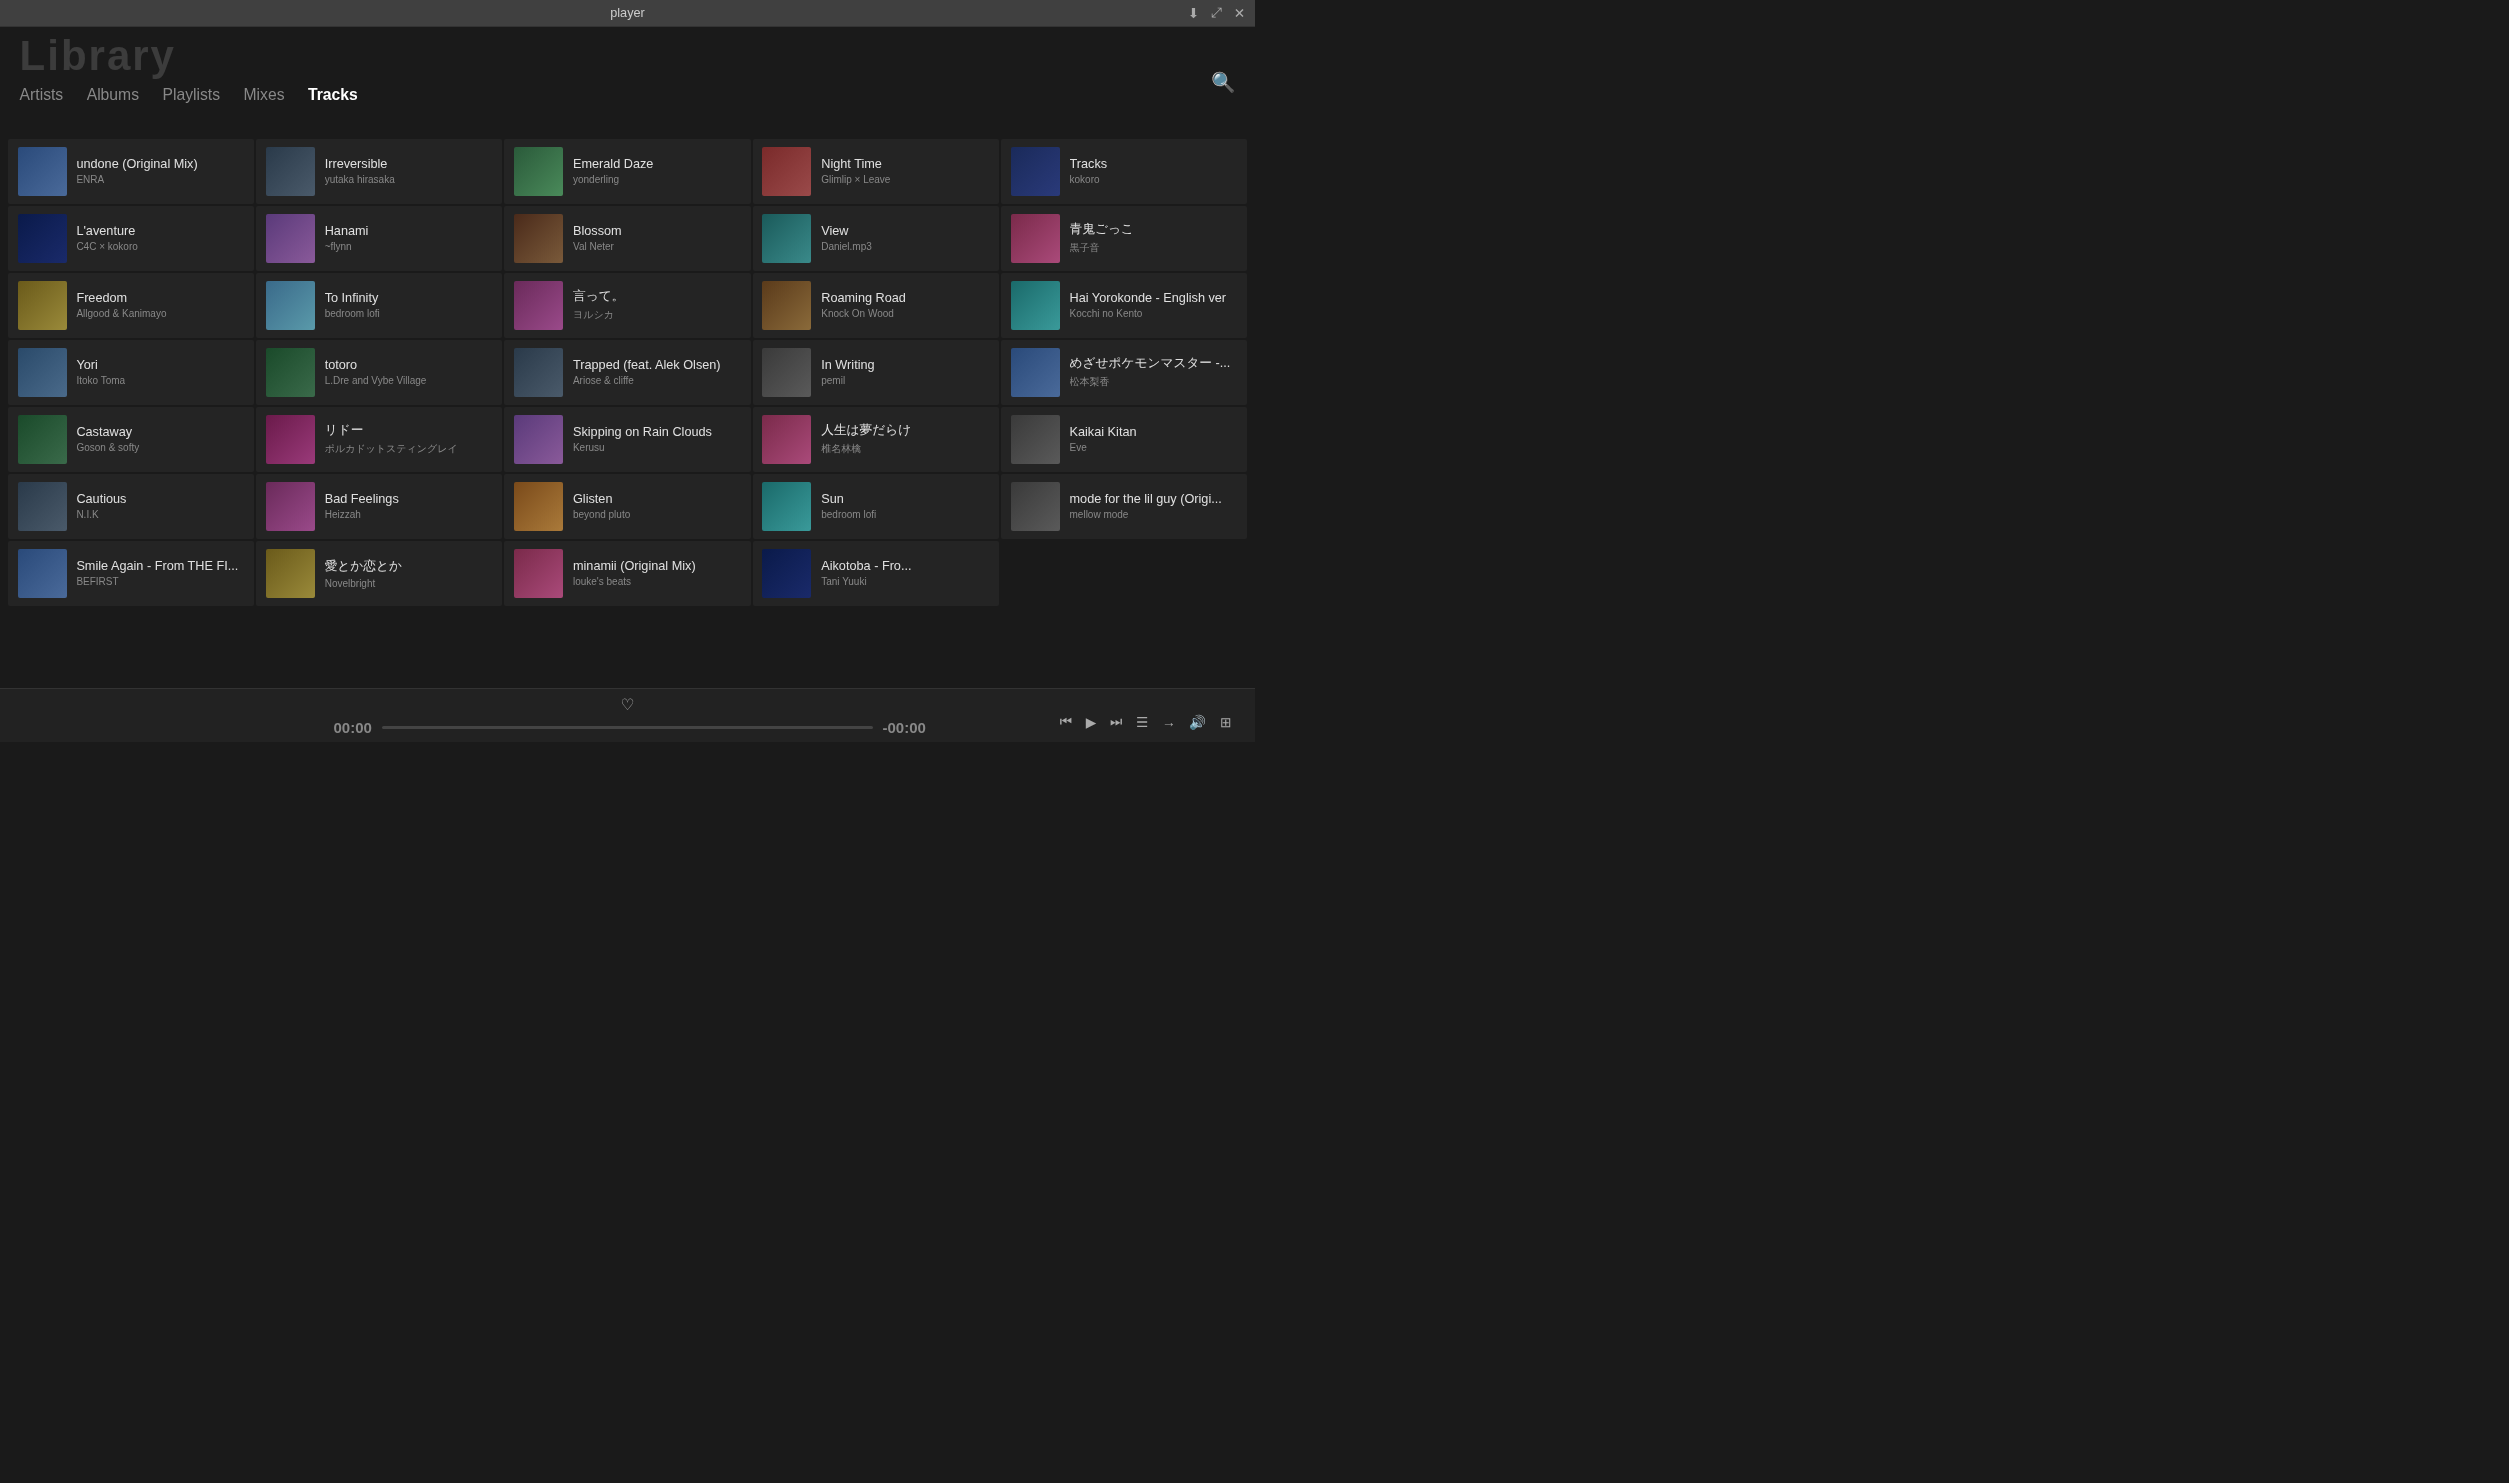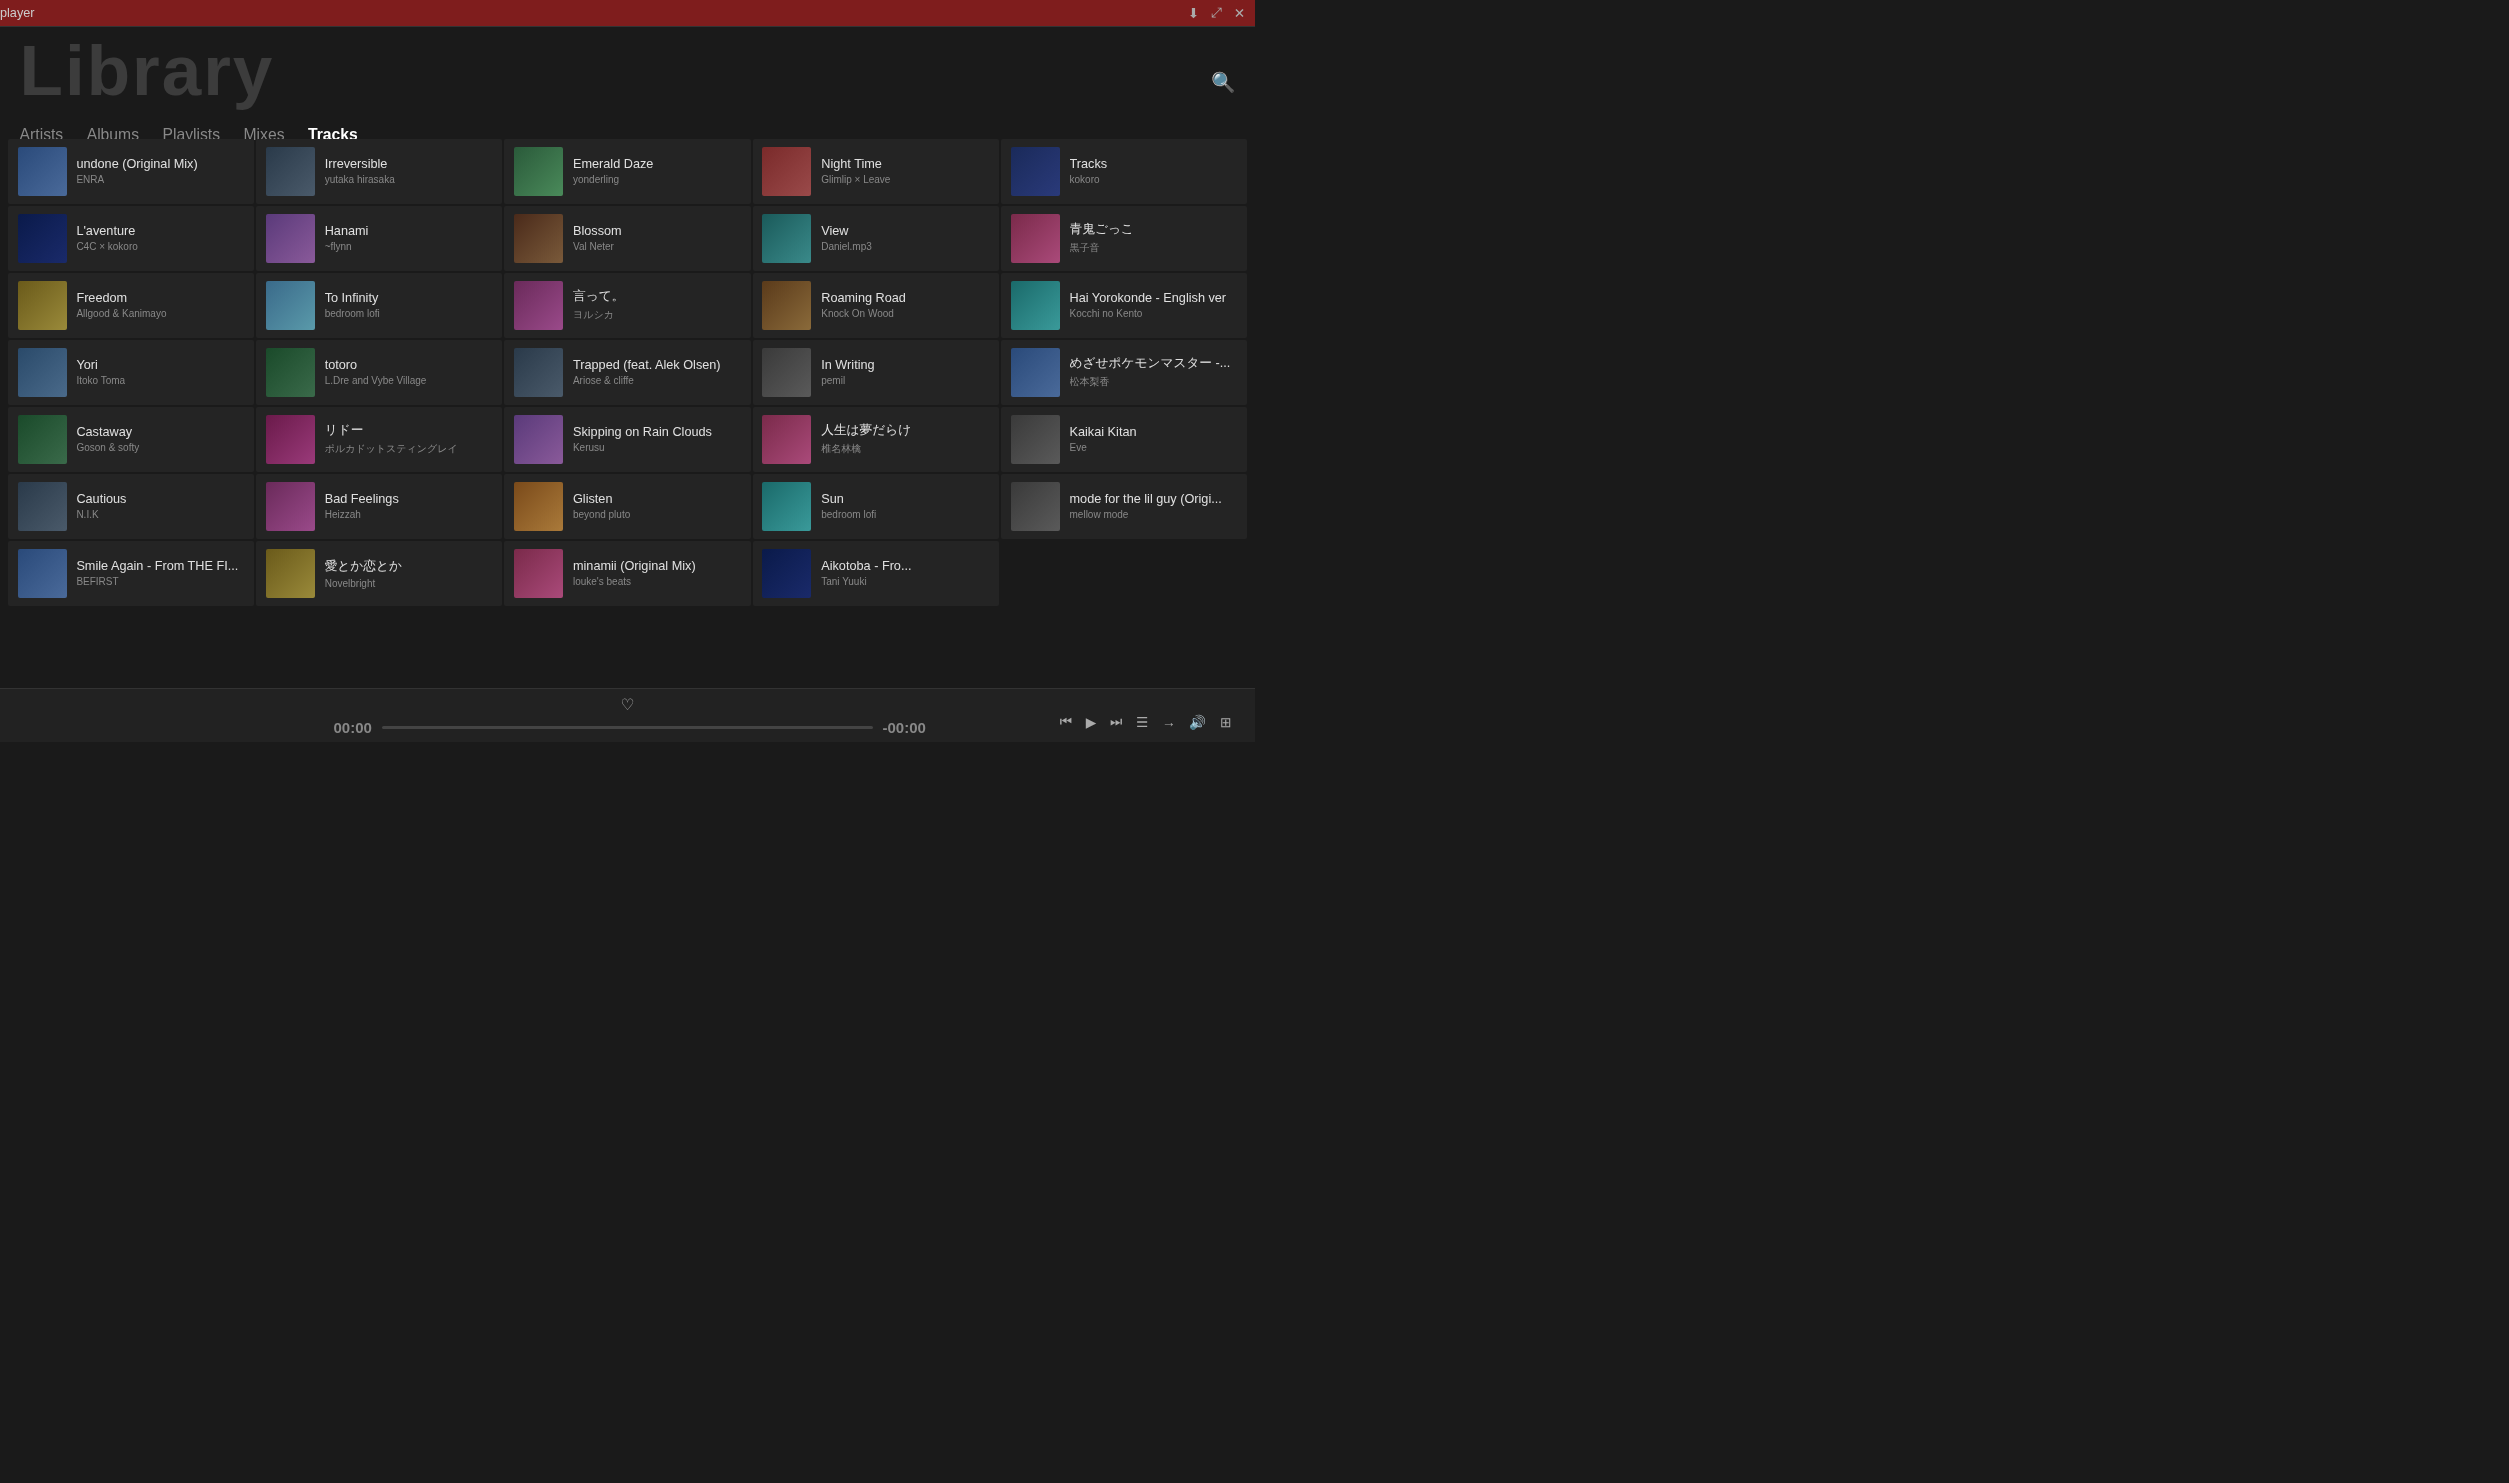--- a/index.html
+++ b/index.html
@@ -11,24 +11,24 @@
       height: 742px;
       overflow: hidden;
       position: relative;
     }
 
     
     .titlebar {
       position: absolute;
       top: 0; left: 0; right: 0;
       height: 27.4px;
-      background: #7f1d1d;
-      display: flex;
-      align-items: center;
-      justify-content: flex-start;
+      background: #404040;
+      display: flex;
+      align-items: center;
+      justify-content: center;
       border-bottom: 1px solid #333;
     }
     .titlebar-title {
       font-size: 12.7px;
       color: #ccc;
     }
     .titlebar-controls {
       position: absolute;
       right: 9.8px;
       display: flex;
@@ -43,26 +43,26 @@
 
     
     .header {
       position: absolute;
       top: 27.4px; left: 0; right: 0;
       height: 108px;
       background: #1a1a1a;
       padding: 7.8px 19.6px 0;
     }
     .library-title {
-      font-size: 71px;
+      font-size: 42px;
       font-weight: 700;
       color: rgba(255,255,255,0.15);
       letter-spacing: 2px;
       line-height: 1;
-      margin-bottom: 18px;
+      margin-bottom: 7px;
     }
     .nav-tabs {
       display: flex;
       gap: 23.5px;
       align-items: center;
     }
     .nav-tab {
       font-size: 15.7px;
       color: #888;
       cursor: pointer;

